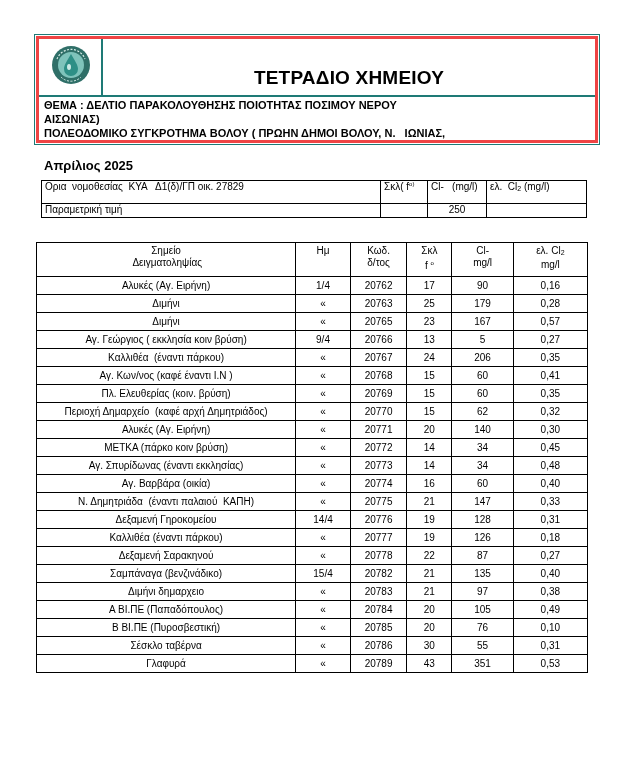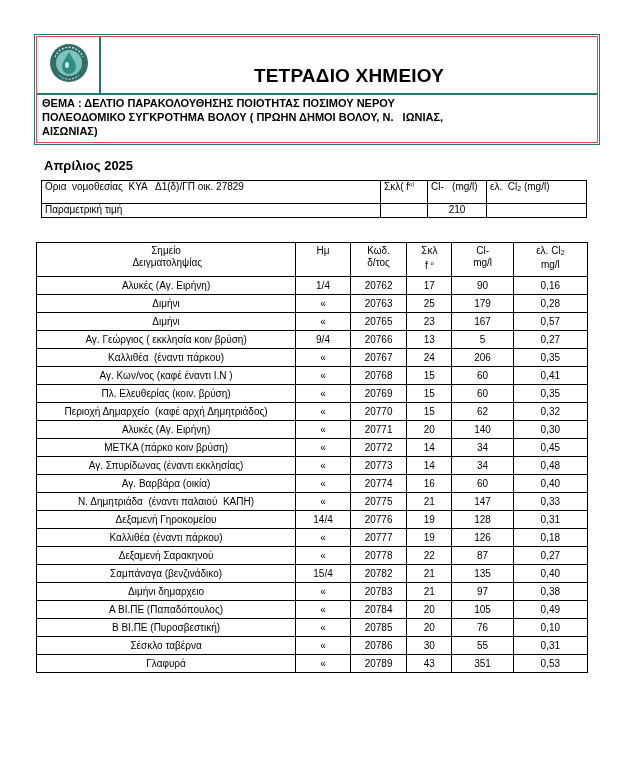--- a/index.html
+++ b/index.html
@@ -1,20 +1,20 @@
 <!DOCTYPE html>
 <html><head>
   <meta charset="utf-8">
   <style>
     html, body { margin: 0; padding: 0; background: #ffffff; }
     body { width: 624px; height: 771px; position: relative; font-family: "Liberation Sans", sans-serif; color: #000; overflow: hidden; }
 
     .header-frame {
       position: absolute; left: 36px; top: 36px; width: 562px; height: 107px;
-      border: 1px solid #ef4444; box-sizing: border-box;
+      border: 3px solid #ef4444; box-sizing: border-box;
       outline: 1px solid #1e7a76; outline-offset: 1px;
     }
     .header-top { position: absolute; left: 0; top: 0; right: 0; height: 56px; border-bottom: 2px solid #1e7a76; }
     .logo-cell { position: absolute; left: 0; top: 0; width: 62px; height: 56px; border-right: 2px solid #1e7a76; }
     .logo { position: absolute; left: 12px; top: 6px; width: 40px; height: 40px; }
     .doc-title { position: absolute; left: 64px; right: 0; top: 28px; text-align: center; font-size: 19px; font-weight: bold; letter-spacing: 0.2px; }
     .subject { position: absolute; left: 5px; top: 59px; right: 6px; font-size: 11px; font-weight: bold; line-height: 14px; }
 
     .month { position: absolute; left: 44px; top: 158px; font-size: 13px; font-weight: bold; }
 
@@ -53,39 +53,39 @@
         <path d="M20 9 C16 16 13 20 13 24 A7 7 0 0 0 27 24 C27 20 24 16 20 9 Z" fill="#2e8f86"></path>
         <ellipse cx="18" cy="22" rx="2" ry="3" fill="#cdeae6"></ellipse>
         <path d="M6 14 A15 15 0 0 1 34 14" fill="none" stroke="#d9efe9" stroke-width="1.2" stroke-dasharray="2 1.5"></path>
         <path d="M10 32 A14 14 0 0 0 30 32" fill="none" stroke="#d9efe9" stroke-width="1" stroke-dasharray="2 1.5"></path>
       </svg>
     </div>
     <div class="doc-title">ΤΕΤΡΑΔΙΟ ΧΗΜΕΙΟΥ</div>
   </div>
   <div class="subject">
     <div>ΘΕΜΑ : ΔΕΛΤΙΟ ΠΑΡΑΚΟΛΟΥΘΗΣΗΣ ΠΟΙΟΤΗΤΑΣ ΠΟΣΙΜΟΥ ΝΕΡΟΥ</div>
+    <div>ΑΙΣΩΝΙΑΣ)</div>
     <div style="white-space: pre;">ΠΟΛΕΟΔΟΜΙΚΟ ΣΥΓΚΡΟΤΗΜΑ ΒΟΛΟΥ ( ΠΡΩΗΝ ΔΗΜΟΙ ΒΟΛΟΥ, Ν.   ΙΩΝΙΑΣ,</div>
-    <div>ΑΙΣΩΝΙΑΣ)</div>
   </div>
 </div>
 
 <div class="month">Απρίλιος 2025</div>
 
 <table class="limits">
   <tbody>
       <tr>
     <td class="c1" style="white-space: pre;"><span>Ορια  νομοθεσίας  ΚΥΑ   Δ1(δ)/ΓΠ οικ. 27829</span></td>
     <td class="c2"><span>Σκλ( f</span><sup>o)</sup></td>
     <td class="c3" style="white-space: pre;"><span>Cl-   (mg/l)</span></td>
     <td style="white-space: pre;"><span>ελ.  Cl</span><sub>2</sub><span> (mg/l)</span></td>
   </tr>
   <tr class="row2">
     <td class="c1">Παραμετρική τιμή</td>
     <td class="c2 center"></td>
-    <td class="c3 center">210</td>
+    <td class="c3 center">250</td>
     <td class="center"></td>
   </tr>
 </tbody>
   </table>
 
 <table class="main">
   <tbody id="main-body">
     <tr class="head">
       <td class="c-site">
         <div>Σημείο</div>

